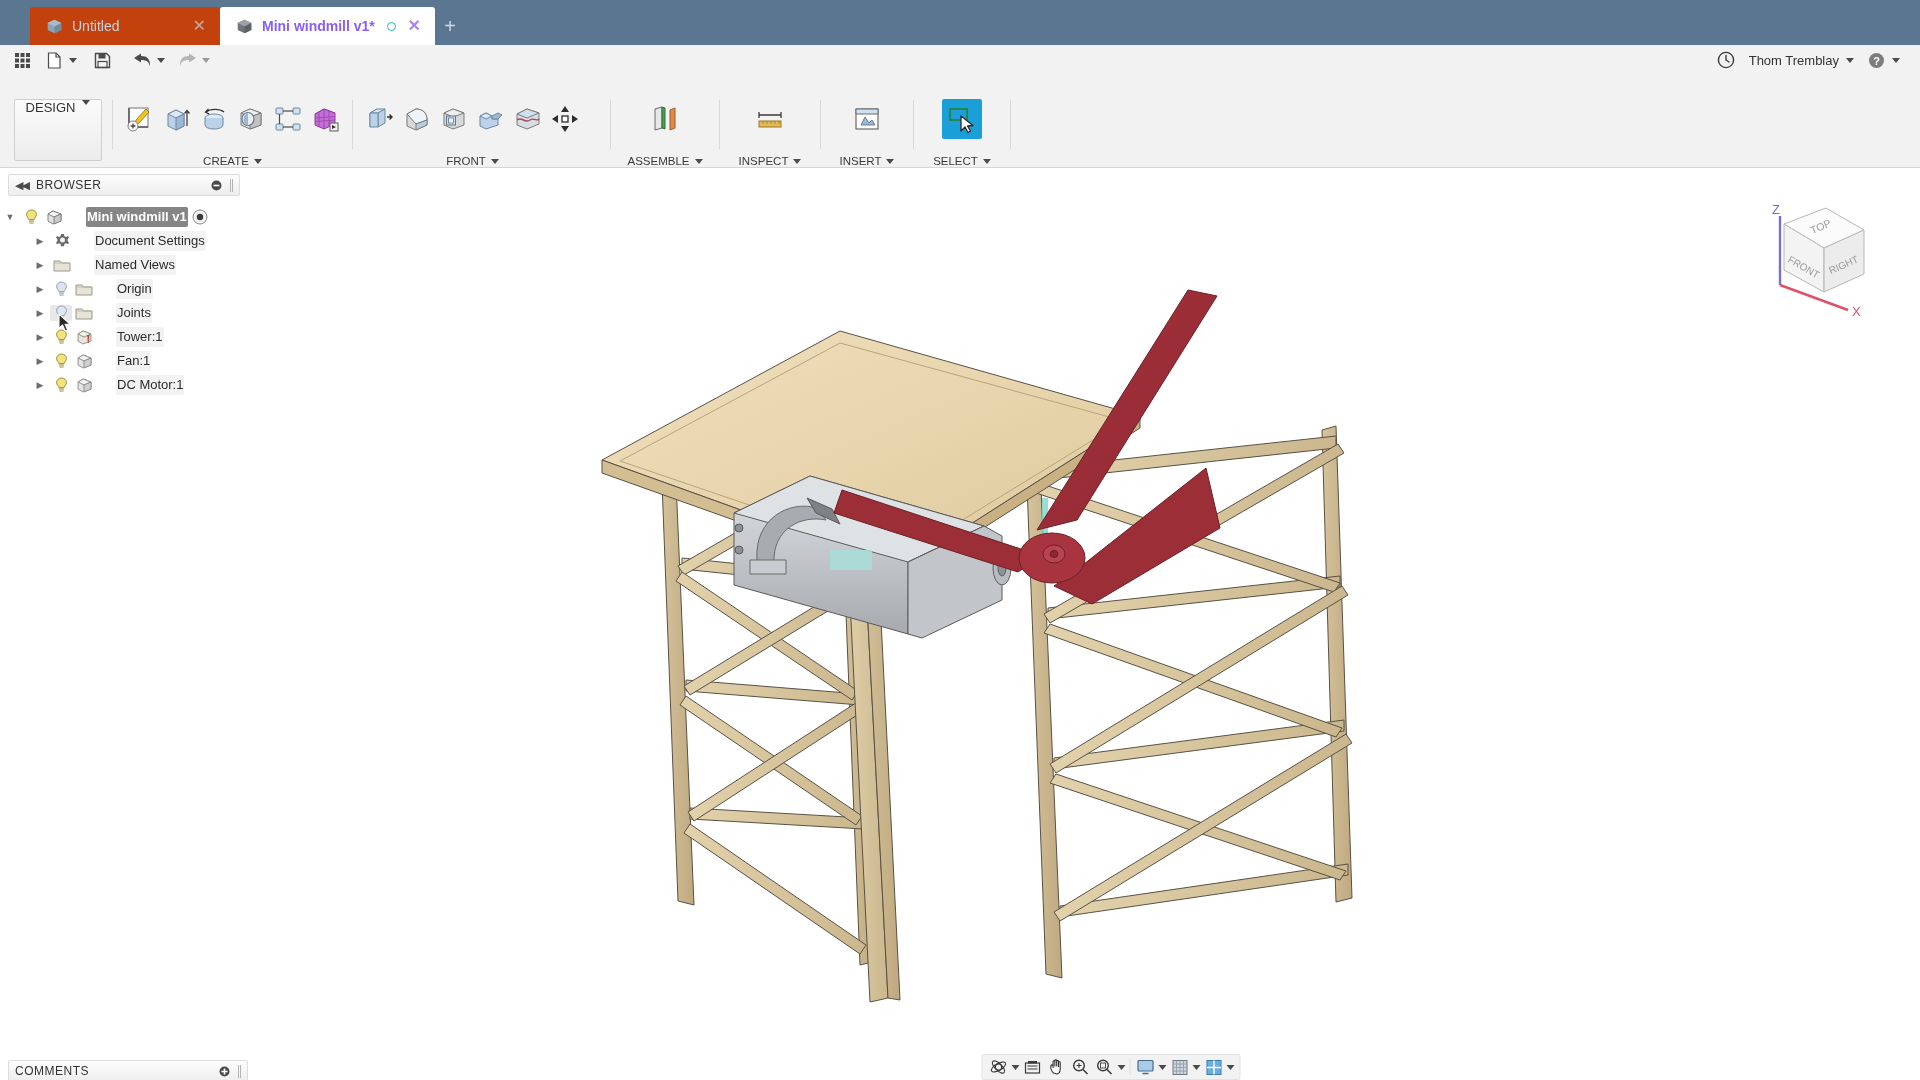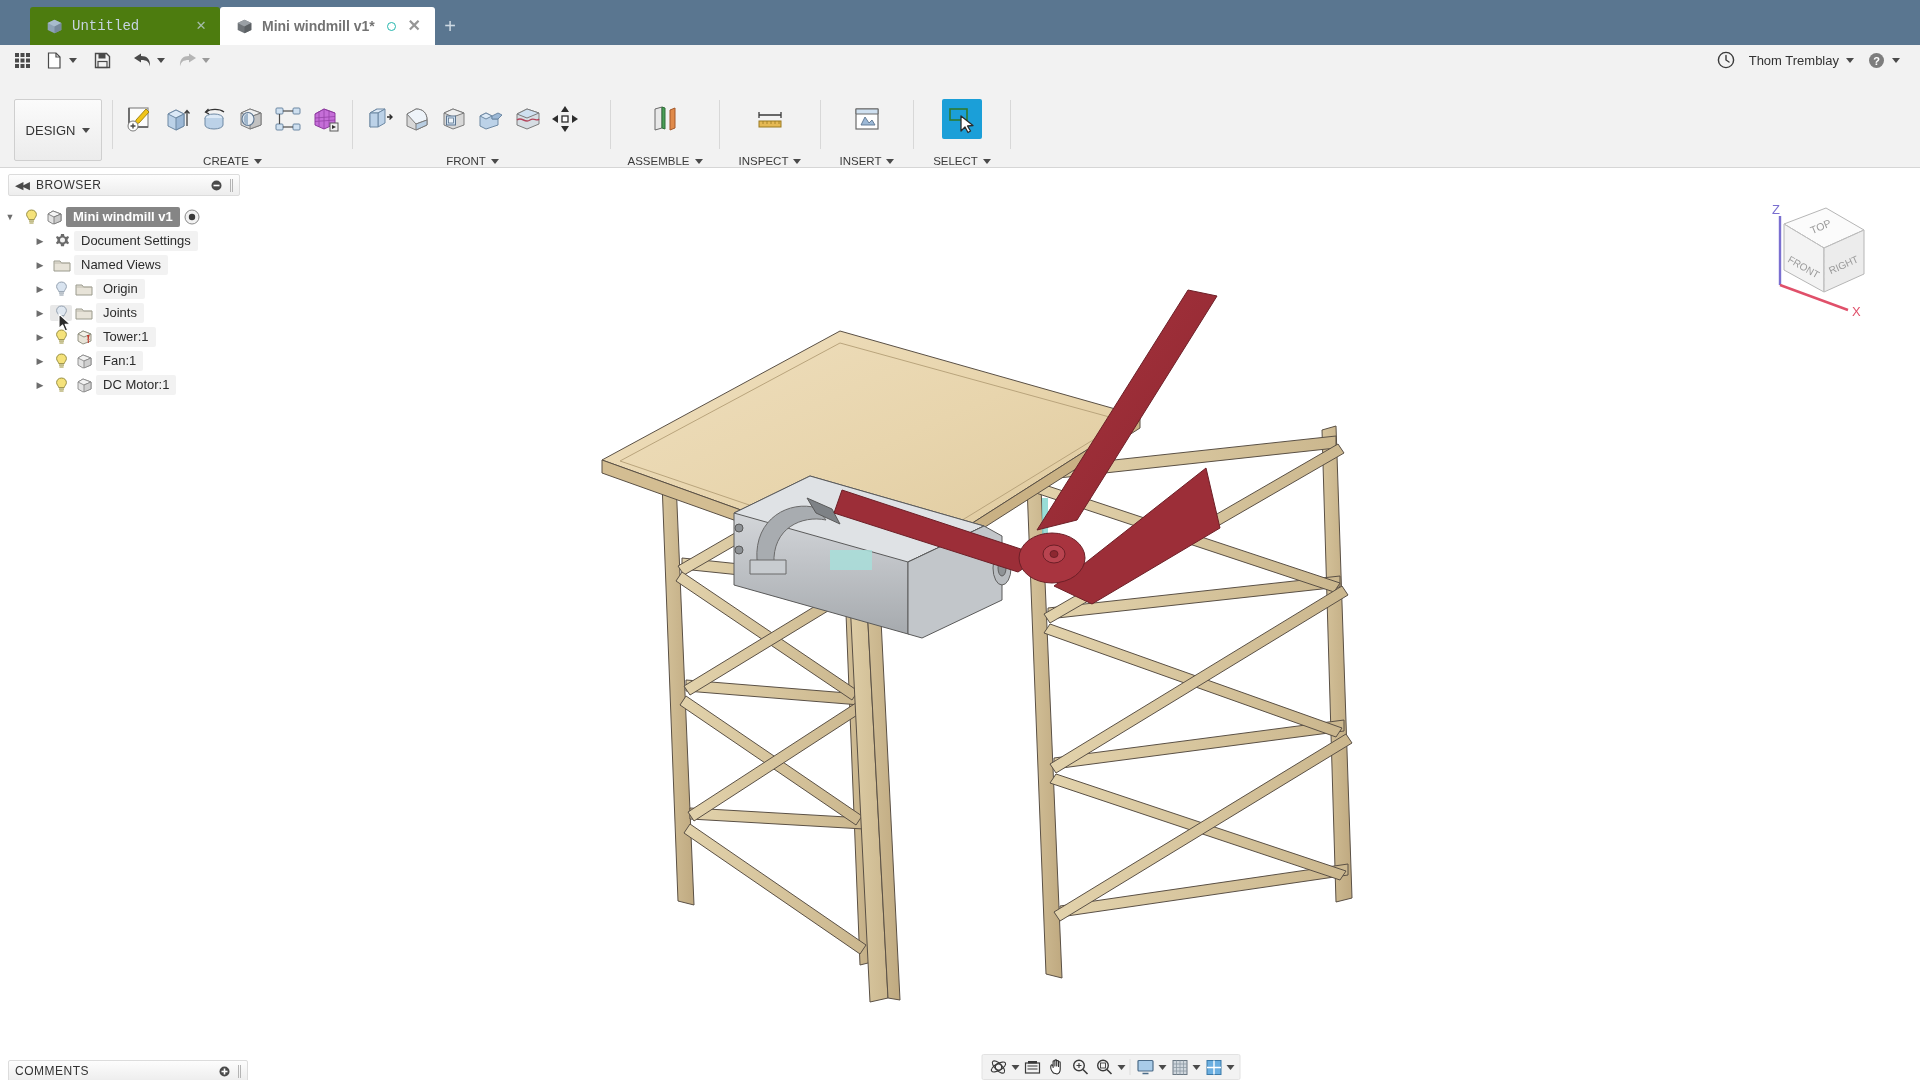--- a/index.html
+++ b/index.html
@@ -24,22 +24,22 @@
   .tab {
     height: 38px;
     display: flex;
     align-items: center;
     gap: 9px;
     padding: 0 14px 0 16px;
     border-radius: 3px 3px 0 0;
     font-size: 14px;
     position: relative;
   }
-  .tab.inactive { background: #4d7c0f; color: #c6d4e0; width: 190px; font-family: Liberation Mono, monospace; }
-  .tab.active { background: #ffffff; color: #737373; font-weight: bold; width: 215px; margin-top: 12px; }
+  .tab.inactive { background: #c2410c; color: #c6d4e0; width: 190px; }
+  .tab.active { background: #ffffff; color: #8b5cf6; font-weight: bold; width: 215px; margin-top: 12px; }
   .tab-cube { width:17px; height:17px; flex:none; }
   .tab-label { flex: 1; white-space: nowrap; overflow: hidden; }
   .tab.inactive .tab-label { font-weight: normal; }
   .tab-dot {
     width: 9px; height: 9px; border-radius: 50%;
     border: 1.6px solid #24b6ad; flex: none; margin-right: 3px;
   }
   .tab-x { font-size: 16px; line-height: 1; opacity: .75; flex:none; }
   .tab.inactive .tab-x { color:#c3d1dd; }
   .newtab {
@@ -72,21 +72,21 @@
   }
   .rib-tab.sel { color:#1b9fd8; font-weight:bold; }
   .rib-tab.sel:after {
     content:""; position:absolute; left:12px; right:12px; bottom:0; height:3px; background:#1b9fd8;
   }
   .rib-body { position:absolute; left:0; top:22px; right:0; bottom:0; display:flex; align-items:flex-start; }
   .design-btn {
     width: 88px; height:62px; margin-left:14px; margin-top:2px;
     background: linear-gradient(#fbfbfb,#ececec);
     border:1px solid #cfcfcf; border-radius:2px;
-    display:flex; align-items:center; justify-content:center; gap:7px;
+    display:flex; justify-content:center; gap:7px;
     font-size:13px; color:#333;
   }
   .panel { display:flex; flex-direction:column; align-items:center; height:71px; position:relative; }
   .panel-icons { display:flex; align-items:flex-start; gap:1px; padding:2px 5px 0; height:48px;}
   .panel-label {
     position:absolute; bottom:1px; left:0; right:0; text-align:center;
     font-size:11.5px; color:#3a3a3a; display:flex; align-items:center; justify-content:center; gap:5px;
     white-space:nowrap;
   }
   .divider { width:1px; align-self:stretch; background:#d8d8d8; margin:3px 4px 18px; }
@@ -108,21 +108,21 @@
     font-size:12px; letter-spacing:.5px; color:#333;
   }
   .bhead .ttl { flex:1; }
   .coll { color:#4a4a4a; font-size:11px; letter-spacing:-2px;}
   .grip { width:3px; height:13px; border-left:1px solid #b4b4b4; border-right:1px solid #b4b4b4;}
   .tree { padding-top:9px; font-size:13px; }
   .trow { display:flex; align-items:center; height:24px; padding-left:8px; }
   .tarrow { width:20px; text-align:center; color:#6d6d6d; font-size:9px; }
   .bulb { width:22px; display:flex; align-items:center; justify-content:center; position:relative;}
   .tico { width:24px; display:flex; align-items:center; justify-content:center; }
-  .tlabel { padding:2px 7px 3px; border-radius:2px; background:#f2f2f2; white-space:nowrap;}
+  .tlabel { padding:2px 1px 3px; border-radius:2px; background:#f2f2f2; white-space:nowrap;margin-left:20px;}
   .trow.root .tlabel { background:#858585; color:#fff; font-weight:bold; }
   .trow.root { padding-left:0; }
   .vis-dot { margin-left:4px; }
   .cursor-arrow { position:absolute; left:8px; top:8px; z-index:9; }
   .hl-bulb { background:#e8e8e8; border-radius:2px; }
 
   
   .canvas { position:absolute; left:302px; right:0; top:0; bottom:0; background:#ffffff; }
 
   

